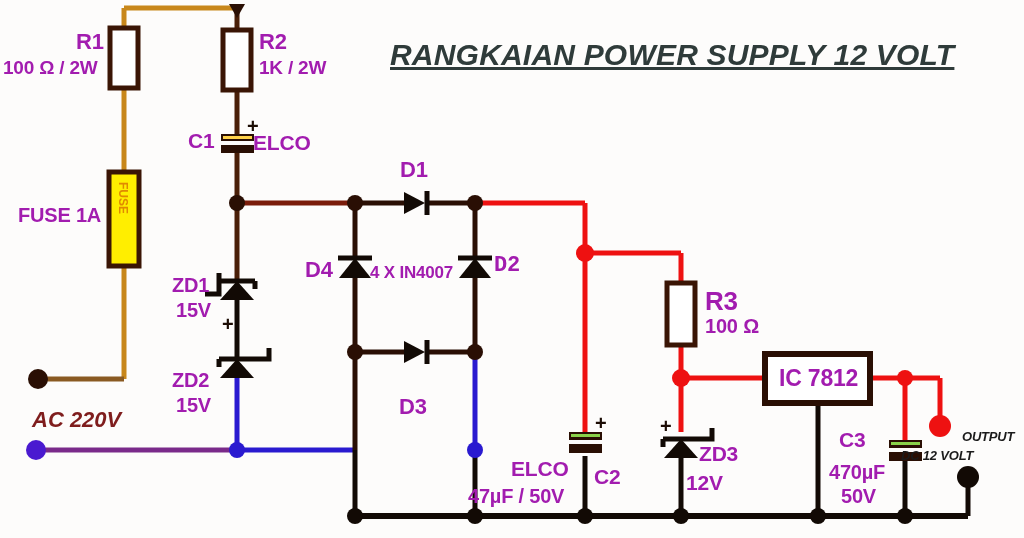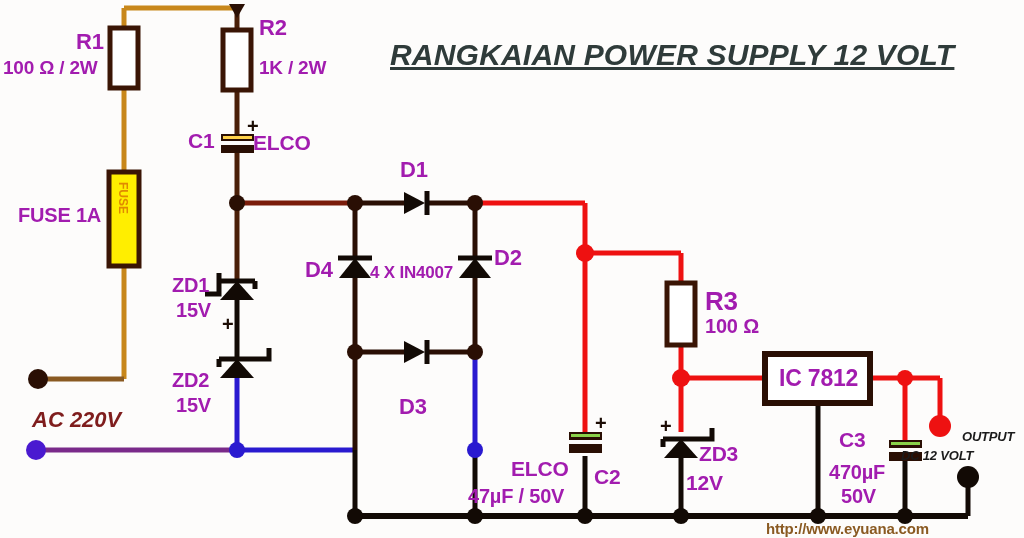--- a/index.html
+++ b/index.html
@@ -287,41 +287,41 @@
     <circle cx="940" cy="426" r="11" fill="#ee1111"></circle>
     <circle cx="968" cy="477" r="11" fill="#120a05"></circle>
 
   </svg>
 
   <div class="title-line" style="left:390px; top:38px;">RANGKAIAN POWER SUPPLY 12 VOLT</div>
 
   <div class="lbl" style="left:76px; top:30px; font-size:22px;">R1</div>
   <div class="lbl" style="left:3px; top:58px; font-size:19px;">100 Ω / 2W</div>
 
-  <div class="lbl" style="left:259px; top:16px; font-size:22px;text-align:center;">R2</div>
+  <div class="lbl" style="left:259px; top:30px; font-size:22px;text-align:center;">R2</div>
   <div class="lbl" style="left:259px; top:58px; font-size:19px;">1K / 2W</div>
 
   <div class="lbl" style="left:18px; top:205px; font-size:20px;text-align:right;">FUSE 1A</div>
   <div class="fuse-text" style="left:130px; top:182px;">FUSE</div>
 
   <div class="lbl" style="left:188px; top:130px; font-size:21px;">C1</div>
   <div class="plus" style="left:247px; top:115px;">+</div>
   <div class="lbl" style="left:253px; top:132px; font-size:21px;">ELCO</div>
 
   <div class="lbl" style="left:172px; top:275px; font-size:20px;">ZD1</div>
   <div class="lbl" style="left:176px; top:300px; font-size:20px;">15V</div>
   <div class="plus" style="left:222px; top:313px;">+</div>
 
   <div class="lbl" style="left:172px; top:370px; font-size:20px;">ZD2</div>
   <div class="lbl" style="left:176px; top:395px; font-size:20px;">15V</div>
 
   <div class="lbl ac-label" style="left:32px; top:408px;">AC 220V</div>
 
   <div class="lbl" style="left:400px; top:158px; font-size:22px;">D1</div>
-  <div class="lbl" style="left:494px; top:246px; font-size:22px;">D2</div>
+  <div class="lbl" style="left:494px; top:254px; font-size:22px;font-family:Liberation Mono, monospace;">D2</div>
   <div class="lbl" style="left:399px; top:395px; font-size:22px;">D3</div>
   <div class="lbl" style="left:305px; top:258px; font-size:22px;">D4</div>
   <div class="lbl" style="left:370px; top:264px; font-size:17px;">4 X IN4007</div>
 
   <div class="lbl" style="left:705px; top:288px; font-size:26px;">R3</div>
   <div class="lbl" style="left:705px; top:316px; font-size:20px;">100 Ω</div>
 
   <div class="plus" style="left:595px; top:412px;">+</div>
   <div class="lbl" style="left:511px; top:458px; font-size:21px;">ELCO</div>
   <div class="lbl" style="left:594px; top:466px; font-size:21px;">C2</div>
@@ -333,15 +333,14 @@
 
   <div class="lbl" style="left:779px; top:366px; font-size:23px;">IC 7812</div>
 
   <div class="lbl" style="left:839px; top:429px; font-size:21px;">C3</div>
   <div class="lbl" style="left:829px; top:462px; font-size:20px;">470µF</div>
   <div class="lbl" style="left:841px; top:486px; font-size:20px;">50V</div>
 
   <div class="lbl out-label" style="left:962px; top:430px;">OUTPUT</div>
   <div class="lbl out-label" style="left:901px; top:449px;">DC 12 VOLT</div>
 
-  <div class="lbl url-label" style="left:766px; top:521px;">http://www.eyuana.com</div>
 
 </div>
 
 </body></html>

